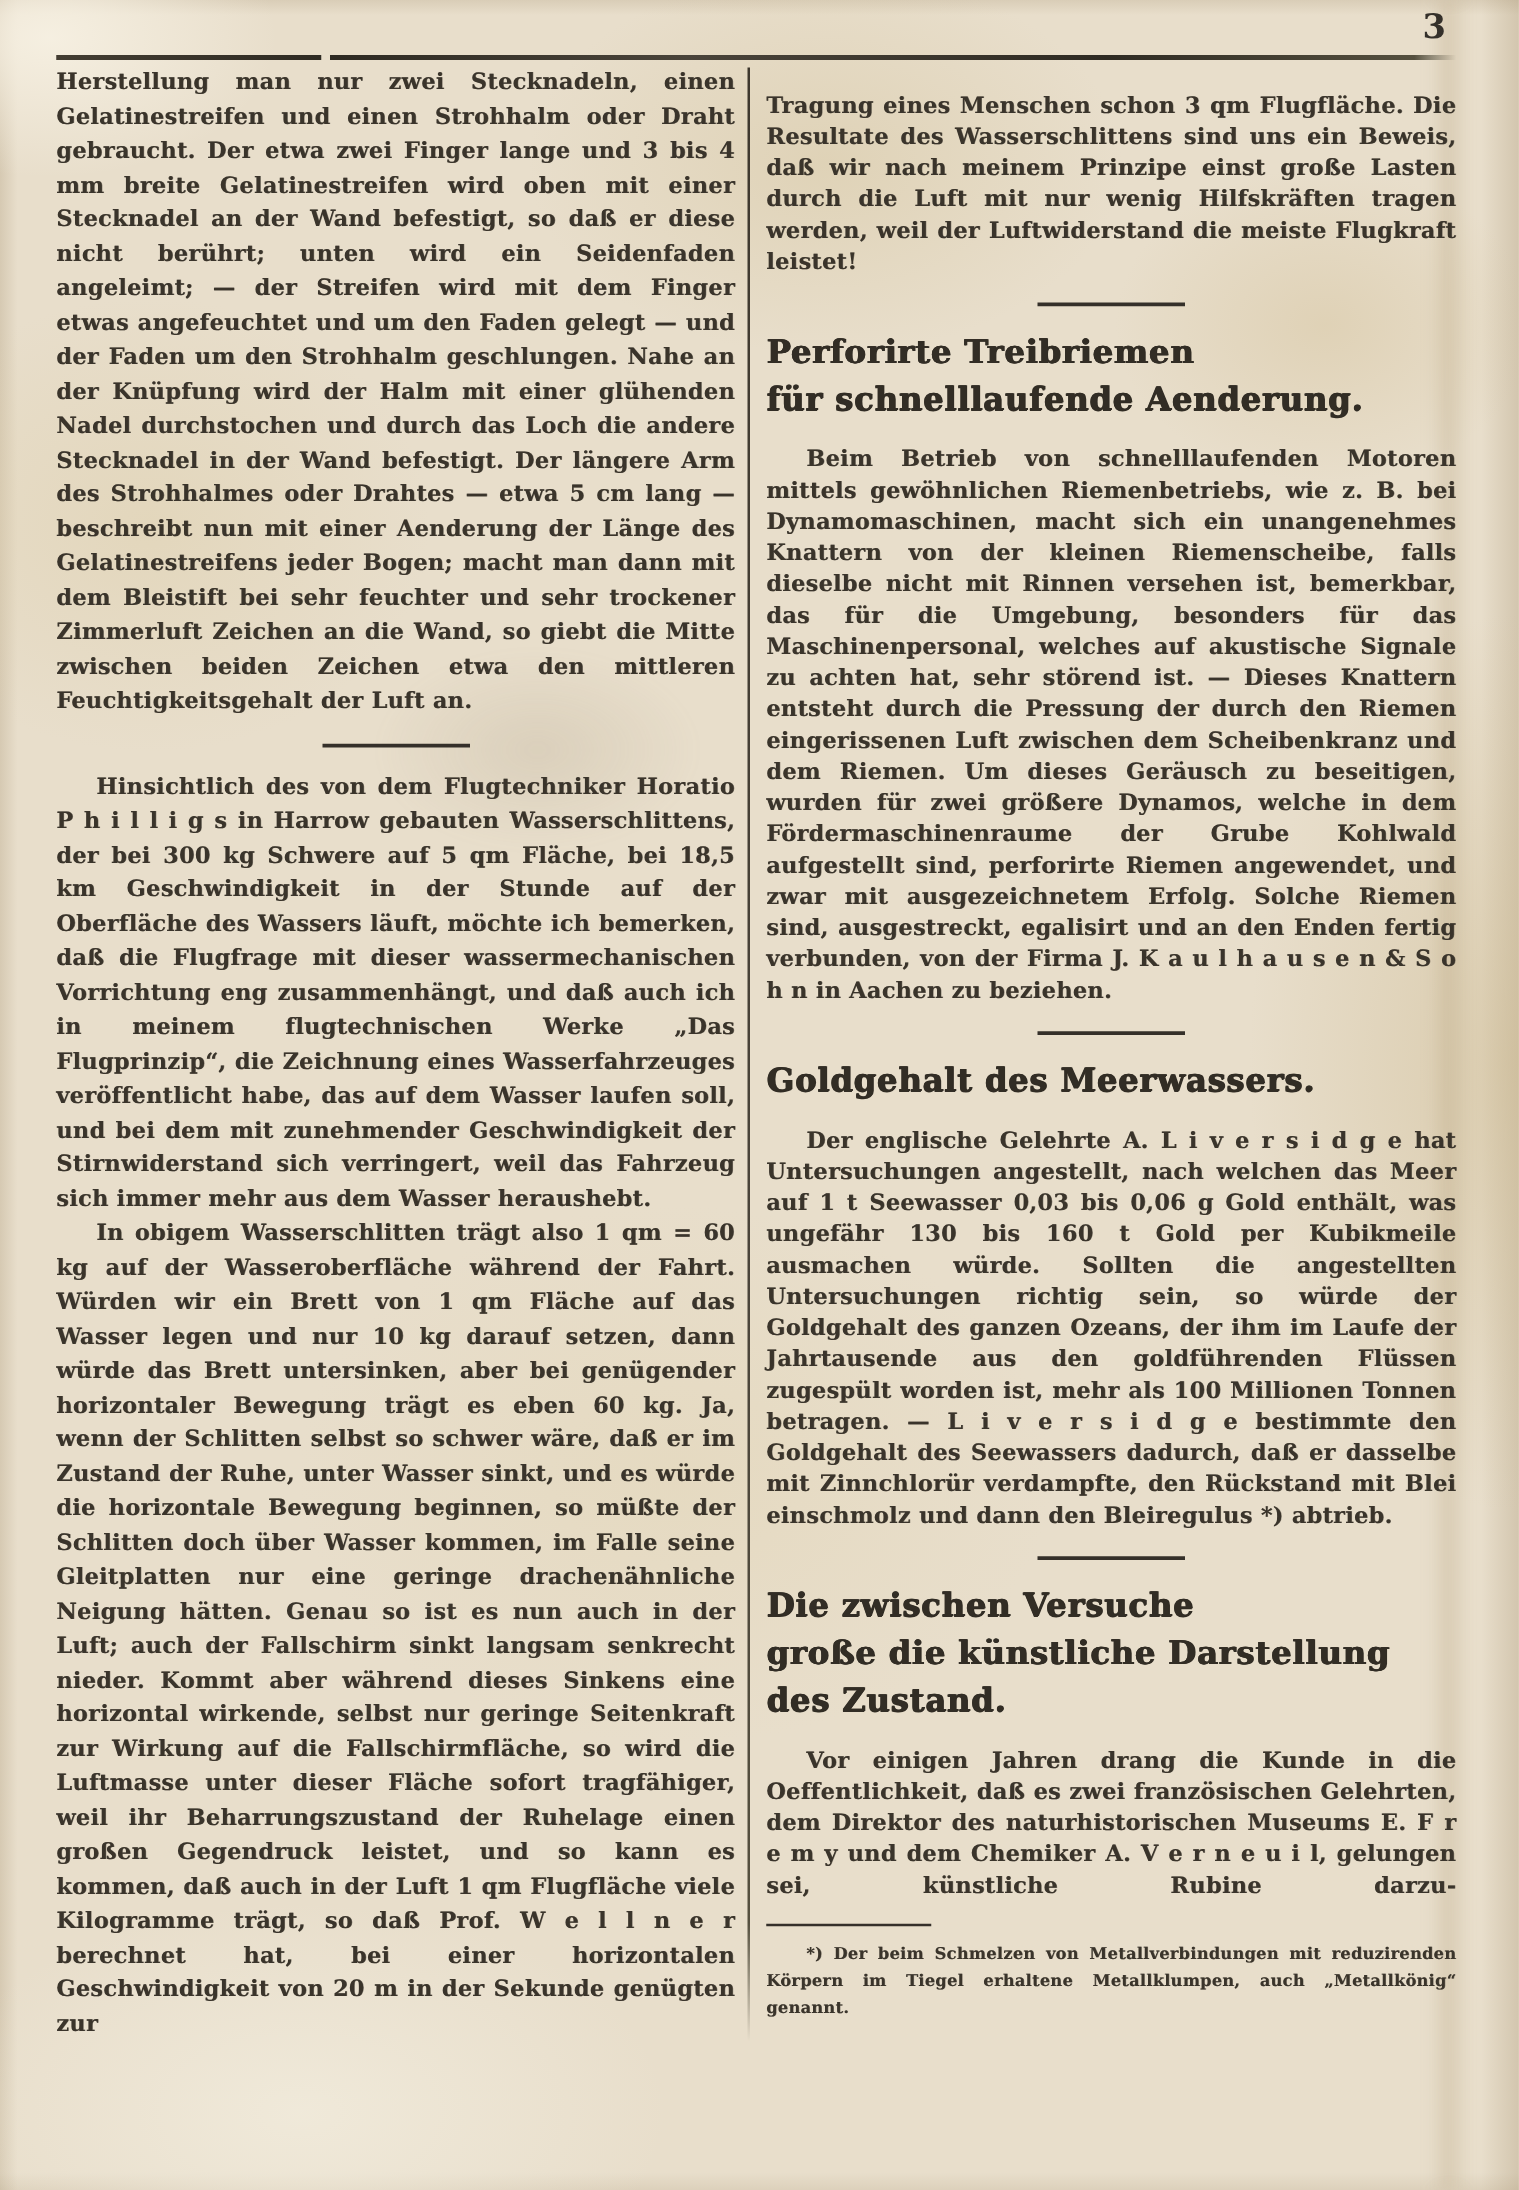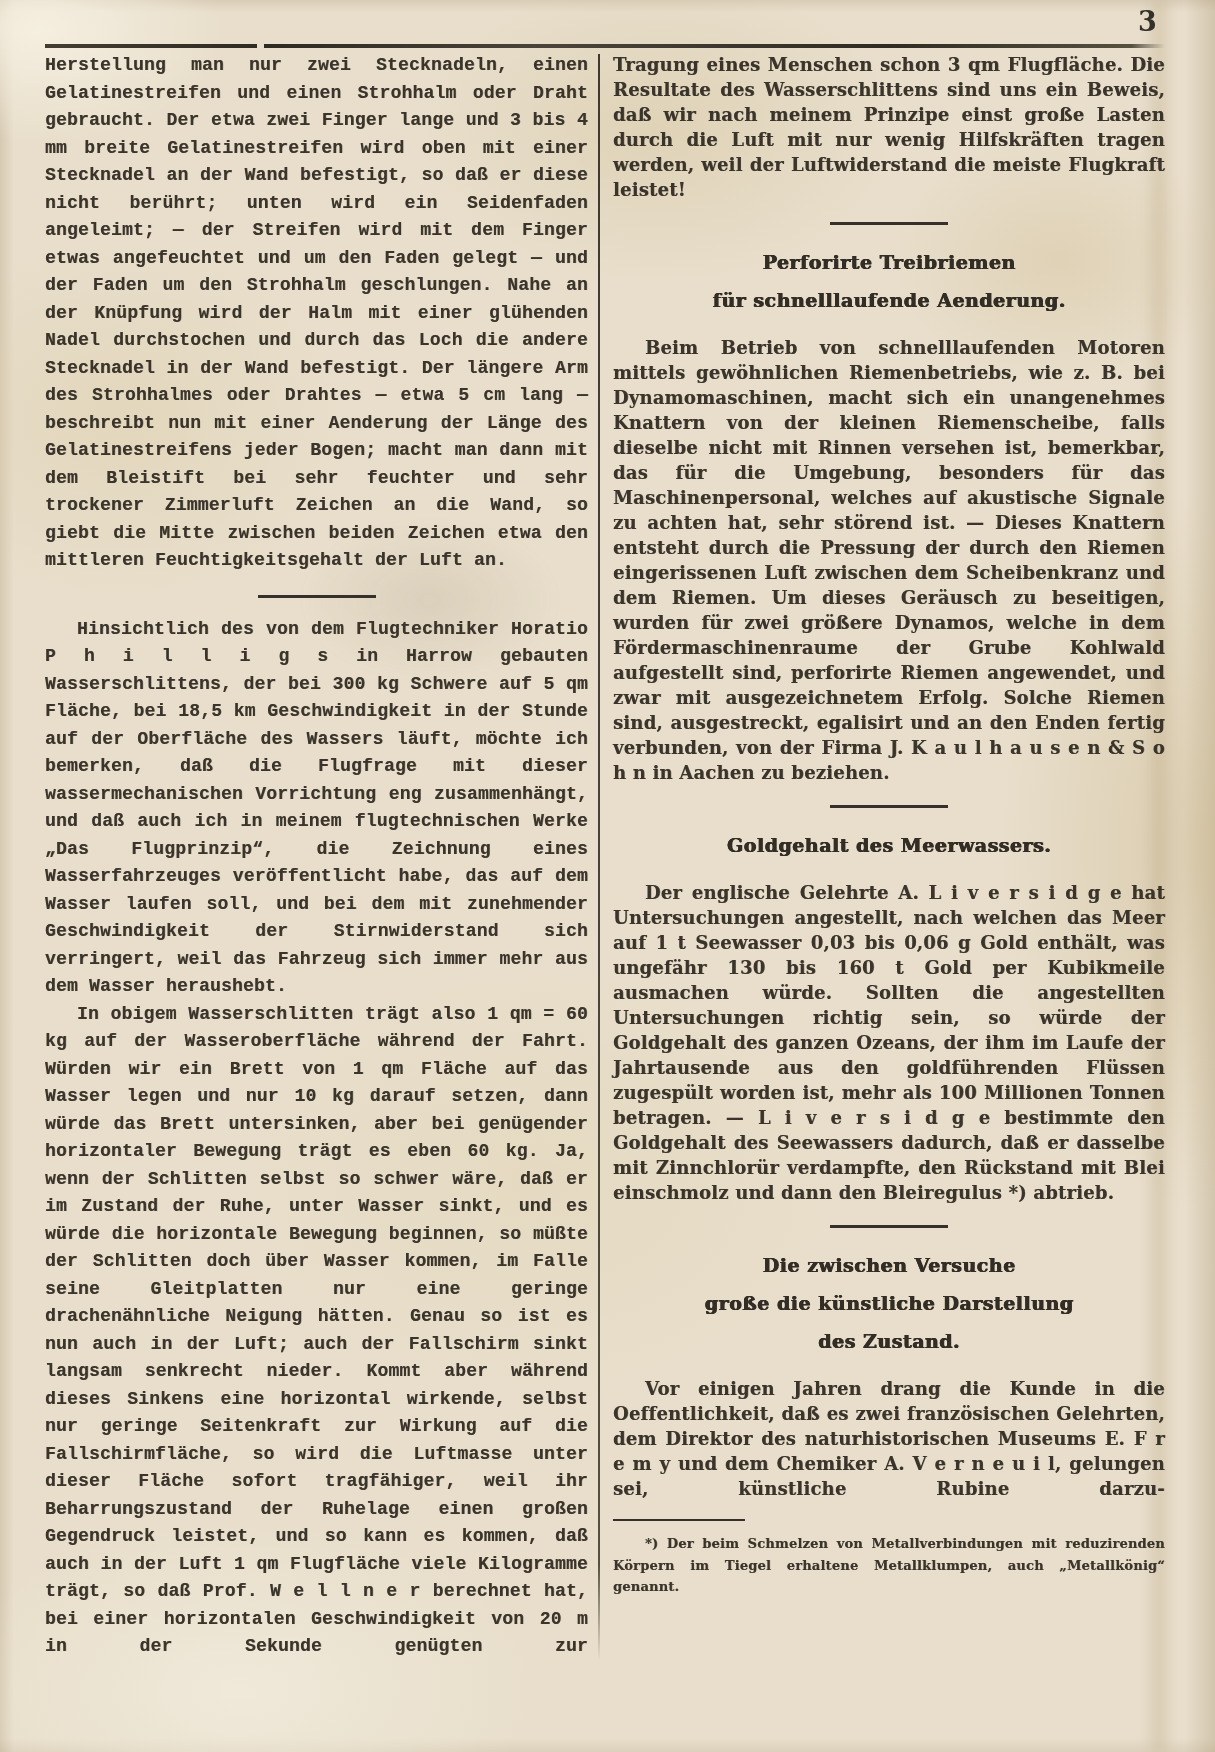--- a/index.html
+++ b/index.html
@@ -72,38 +72,37 @@
     display: flex;
     align-items: stretch;
   }
   .col { box-sizing: border-box; }
   .col-left  { width: 553px; padding-right: 10px; }
   .col-divider {
     width: 2px;
     background: linear-gradient(to bottom, #3e382e 0%, #4a443a 60%, #55503f 94%, rgba(85,80,63,0) 100%);
     margin-top: 2px;
   }
-  .col-right { flex: 1; padding-left: 13px; }
+  .col-right { flex: 1; padding-left: 13px; margin-top: 20px; }
   .body-par {
     margin: 0;
     font-size: 18px;
     line-height: 25px;
     font-weight: bold;
     text-align: justify;
     letter-spacing: 0.2px;
     text-shadow: 0.4px 0 0 rgba(58,52,43,0.55);
   }
-  .col-left .body-par { line-height: 27.5px; font-family: Liberation Mono, monospace; }
+  .col-left .body-par { line-height: 27.5px; }
   .indent { text-indent: 32px; }
   .justify-last { text-align-last: justify; }
   .article-title {
     margin: 14px 0 16px 0;
-    text-align: center;
     font-weight: bold;
-    font-size: 19px;
+    font-size: 26px;
     line-height: 38px;
     color: #322d25;
     text-shadow: 0.8px 0 0 currentColor, 0 0.4px 0 currentColor;
     letter-spacing: 0.5px;
   }
   .sep-rule {
     width: 118px;
     height: 3px;
     background: #35302a;
     margin: 20px auto 18px auto;

